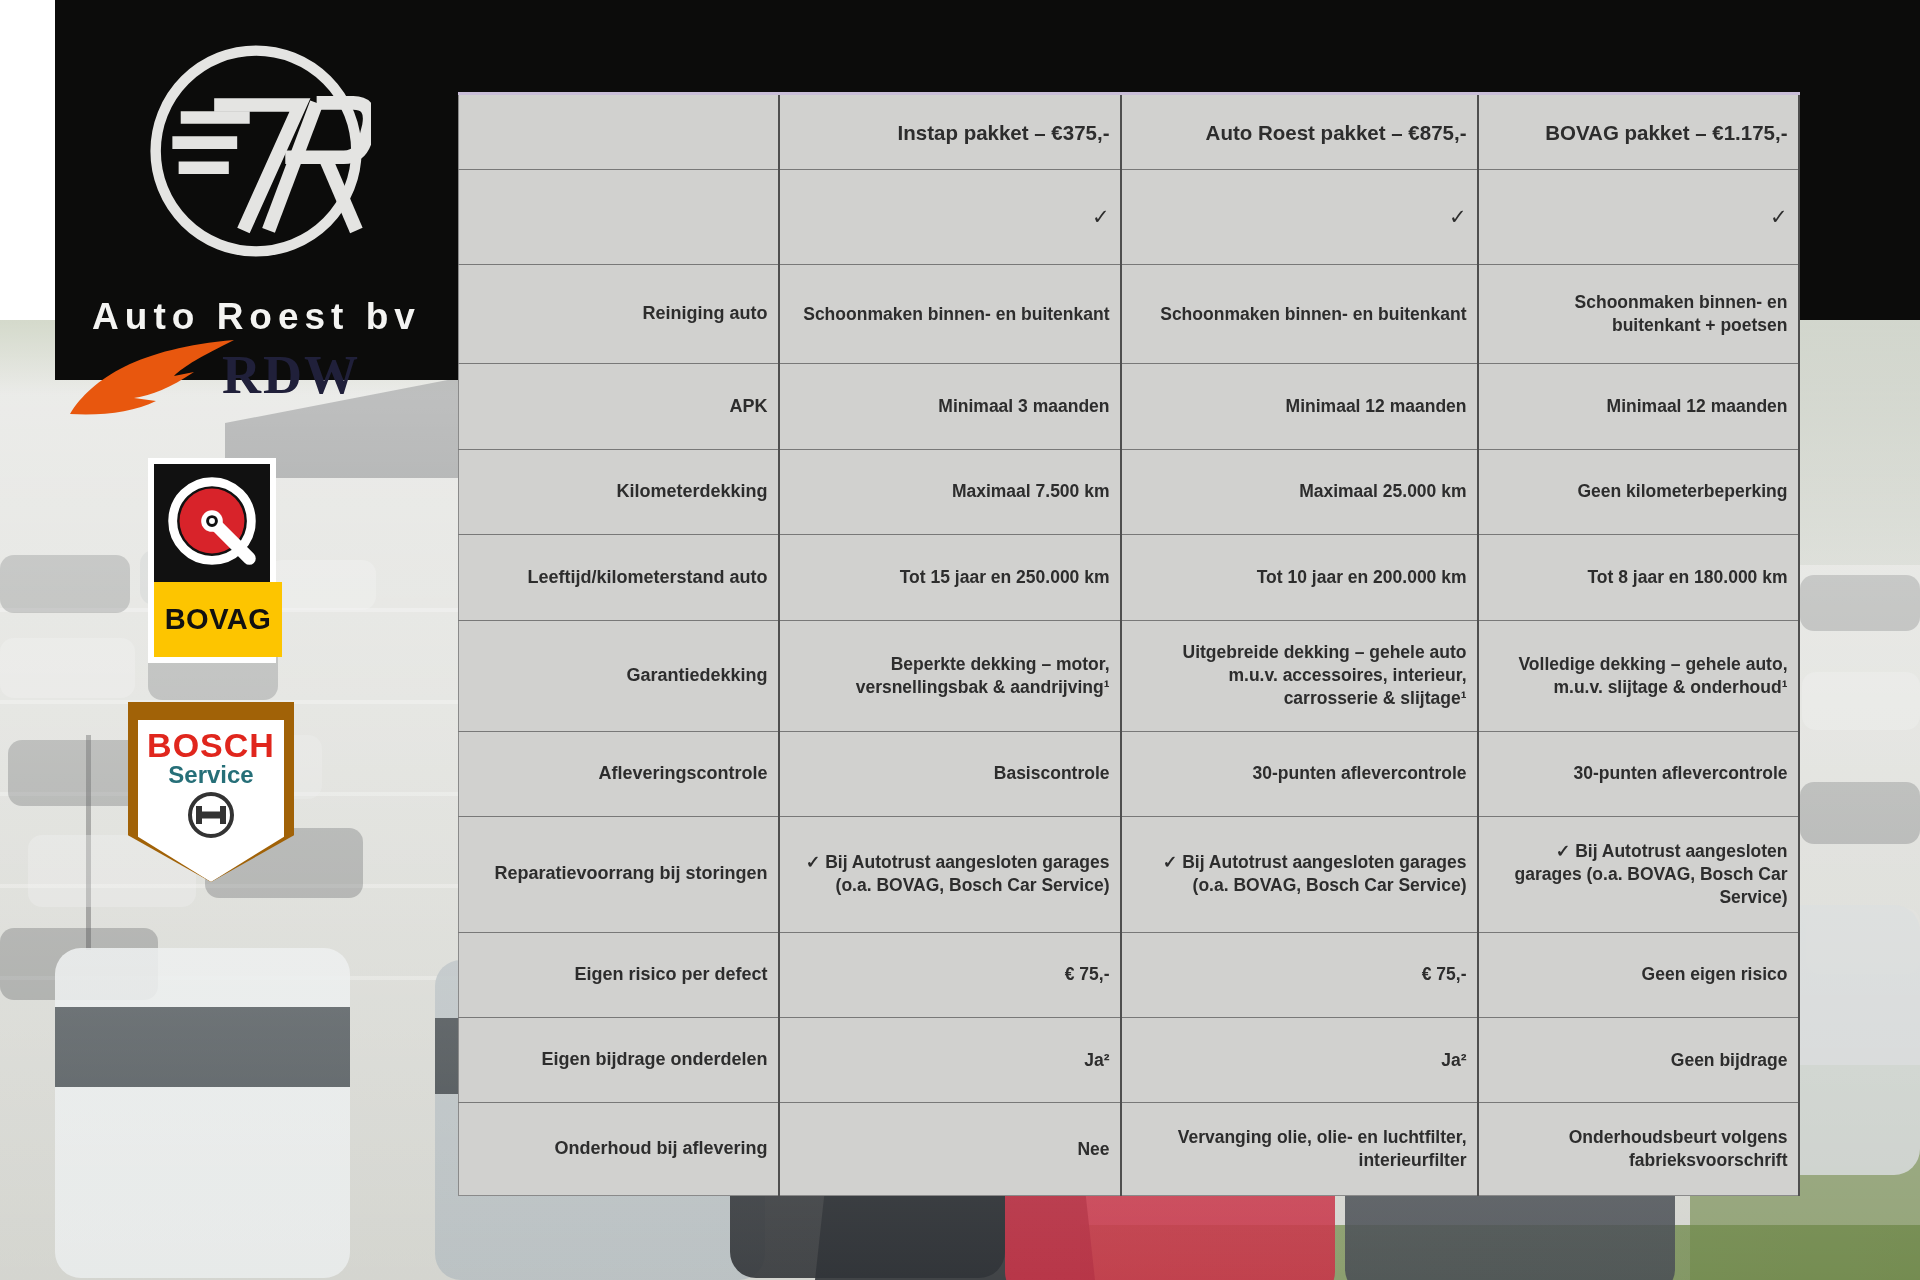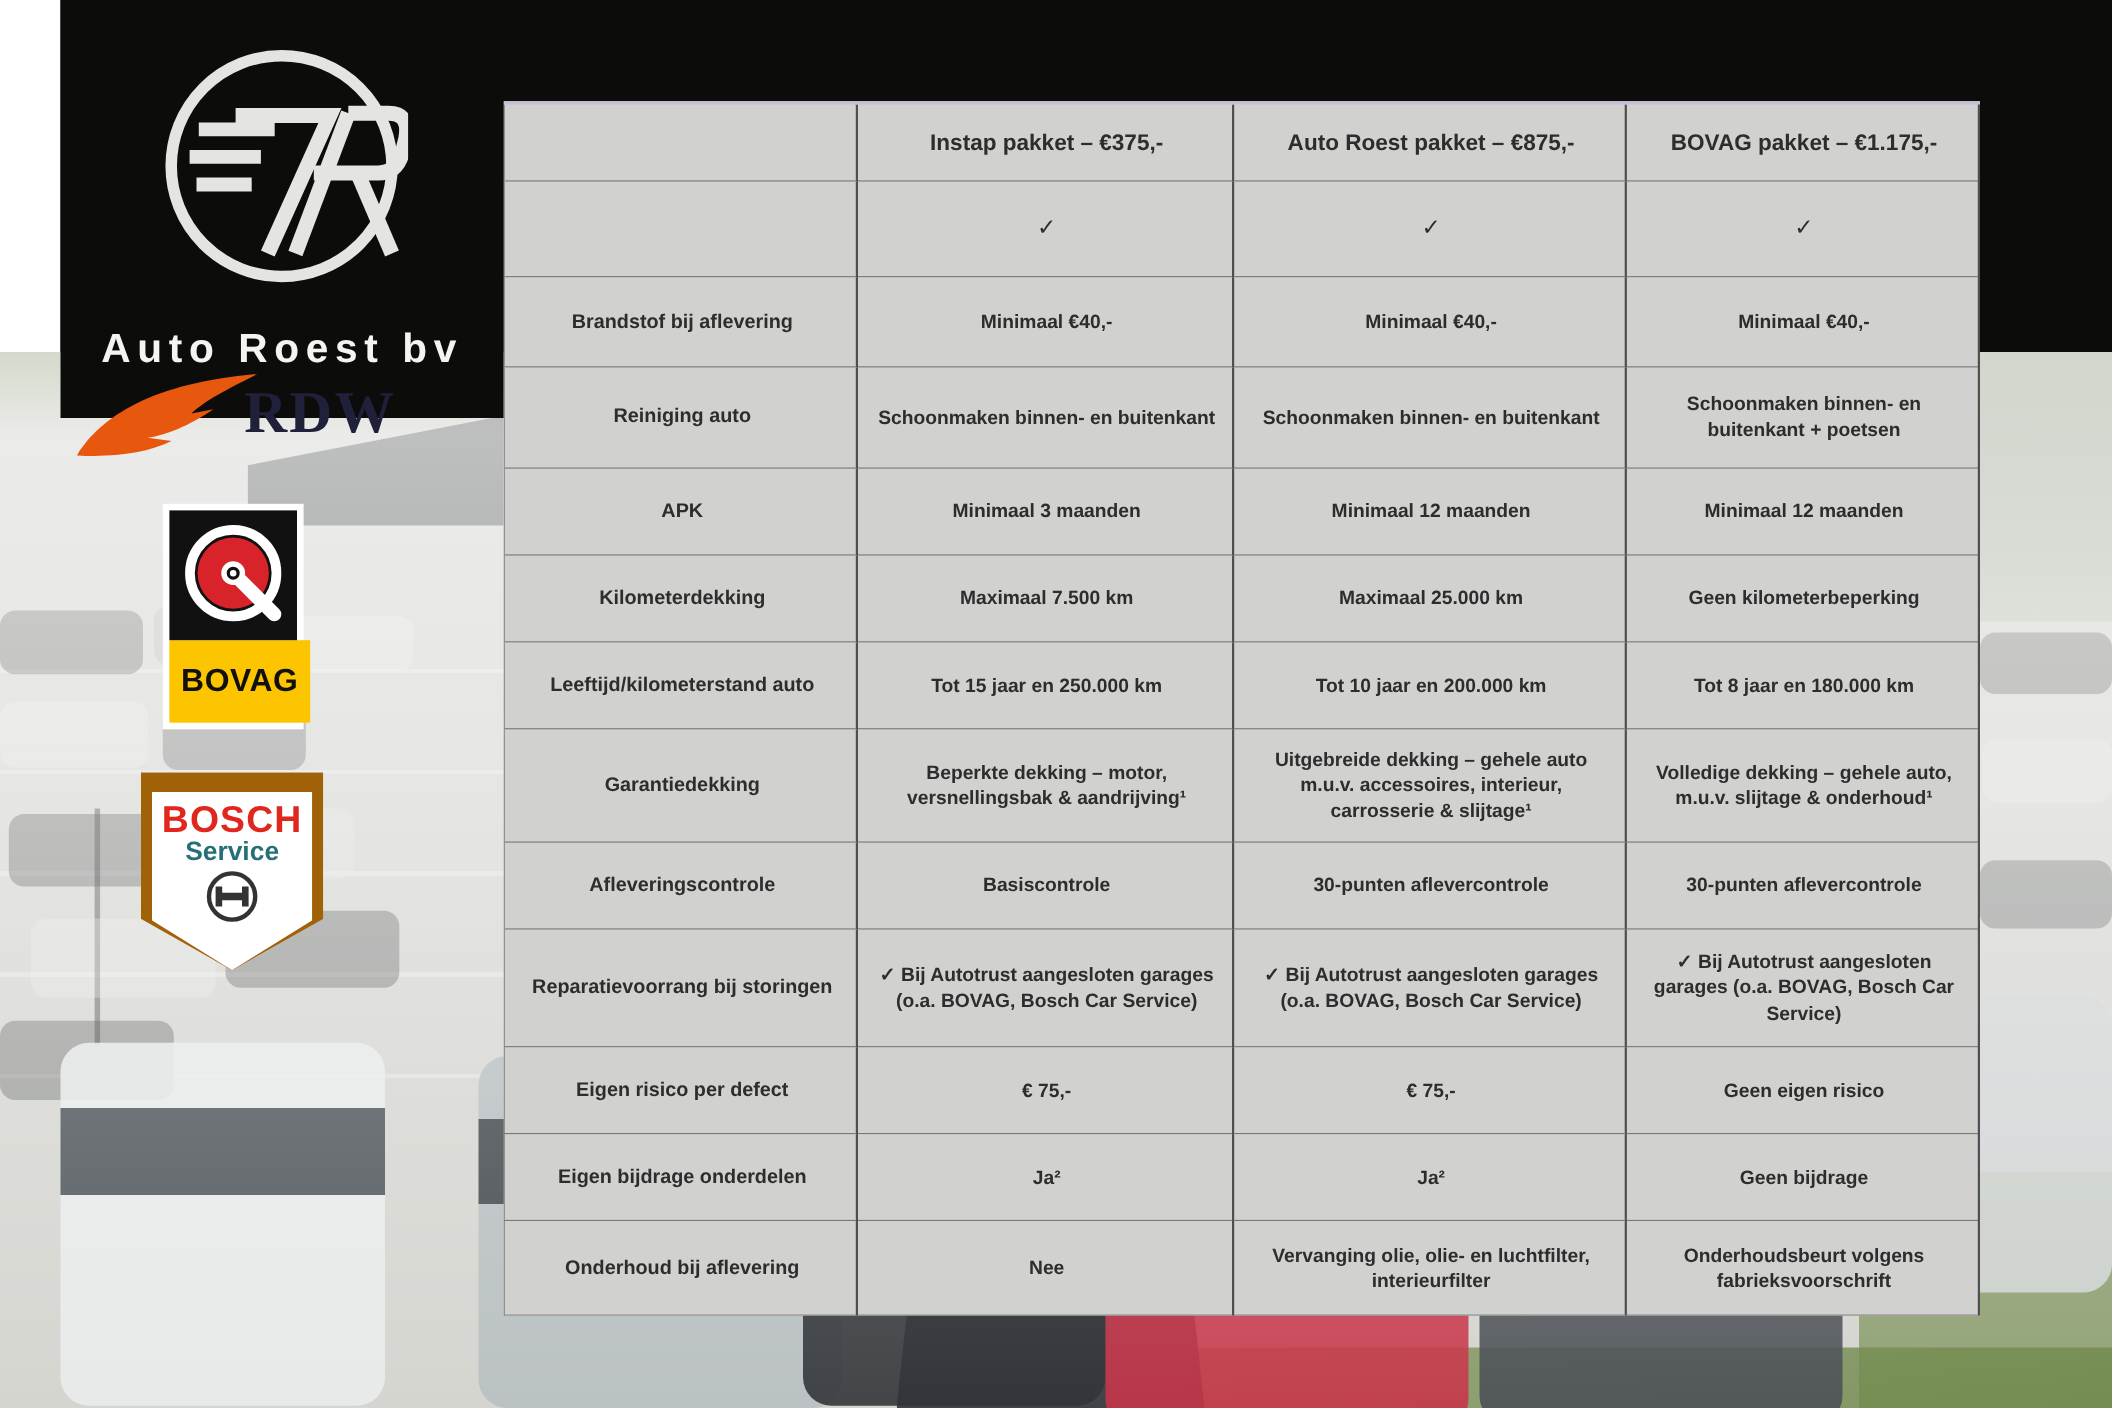--- a/index.html
+++ b/index.html
@@ -52,21 +52,21 @@
     display:flex;justify-content:center;align-items:flex-end;}
   .bosch-inner{margin-top:9px;width:146px;height:162px;background:#ffffff;text-align:center;
     clip-path:polygon(0 0,100% 0,100% 72%,50% 100%,0 72%);padding-top:6px;box-sizing:border-box;}
   .bosch-word{color:#e0261d;font-size:34px;font-weight:800;letter-spacing:1px;}
   .bosch-service{color:#266f78;font-size:24px;font-weight:700;margin-top:-4px;}
   
   table.pkg{position:absolute;left:458px;top:92px;width:1340px;height:1104px;
     border-collapse:collapse;table-layout:fixed;background:#d1d1cf;
     border:1px solid #8a8a8a;border-top:3px solid #c9bed8;border-right:2px solid #4f4f4f;}
   .pkg th,.pkg td{border-top:1px solid #787878;border-left:2px solid #4f4f4f;
-    padding:8px 10px 8px 14px;vertical-align:middle;text-align:center;
+    padding:8px 10px 8px 14px;vertical-align:middle;text-align:right;
     color:#2d2d2d;font-weight:bold;font-size:17.5px;line-height:1.32;
     overflow:hidden;word-wrap:break-word;}
   .pkg tr>*:first-child{border-left:none;}
   .pkg th{font-size:20.5px;}
   .pkg .lbl{font-size:18px;}
   .pkg .check{font-weight:400;font-size:21px;}
 </style>
 </head>
 <body>
 
@@ -169,26 +169,20 @@
     <th>Instap pakket – €375,-</th>
     <th>Auto Roest pakket – €875,-</th>
     <th>BOVAG pakket – €1.175,-</th>
   </tr>
   <tr style="height:82px">
     <td class="lbl"></td>
     <td class="check">✓</td>
     <td class="check">✓</td>
     <td class="check">✓</td>
   </tr>
-  <tr style="height:76px">
-    <td class="lbl">Brandstof bij aflevering</td>
-    <td>Minimaal €40,-</td>
-    <td>Minimaal €40,-</td>
-    <td>Minimaal €40,-</td>
-  </tr>
   <tr style="height:86px">
     <td class="lbl">Reiniging auto</td>
     <td>Schoonmaken binnen- en buitenkant</td>
     <td>Schoonmaken binnen- en buitenkant</td>
     <td>Schoonmaken binnen- en buitenkant + poetsen</td>
   </tr>
   <tr style="height:74px">
     <td class="lbl">APK</td>
     <td>Minimaal 3 maanden</td>
     <td>Minimaal 12 maanden</td>

